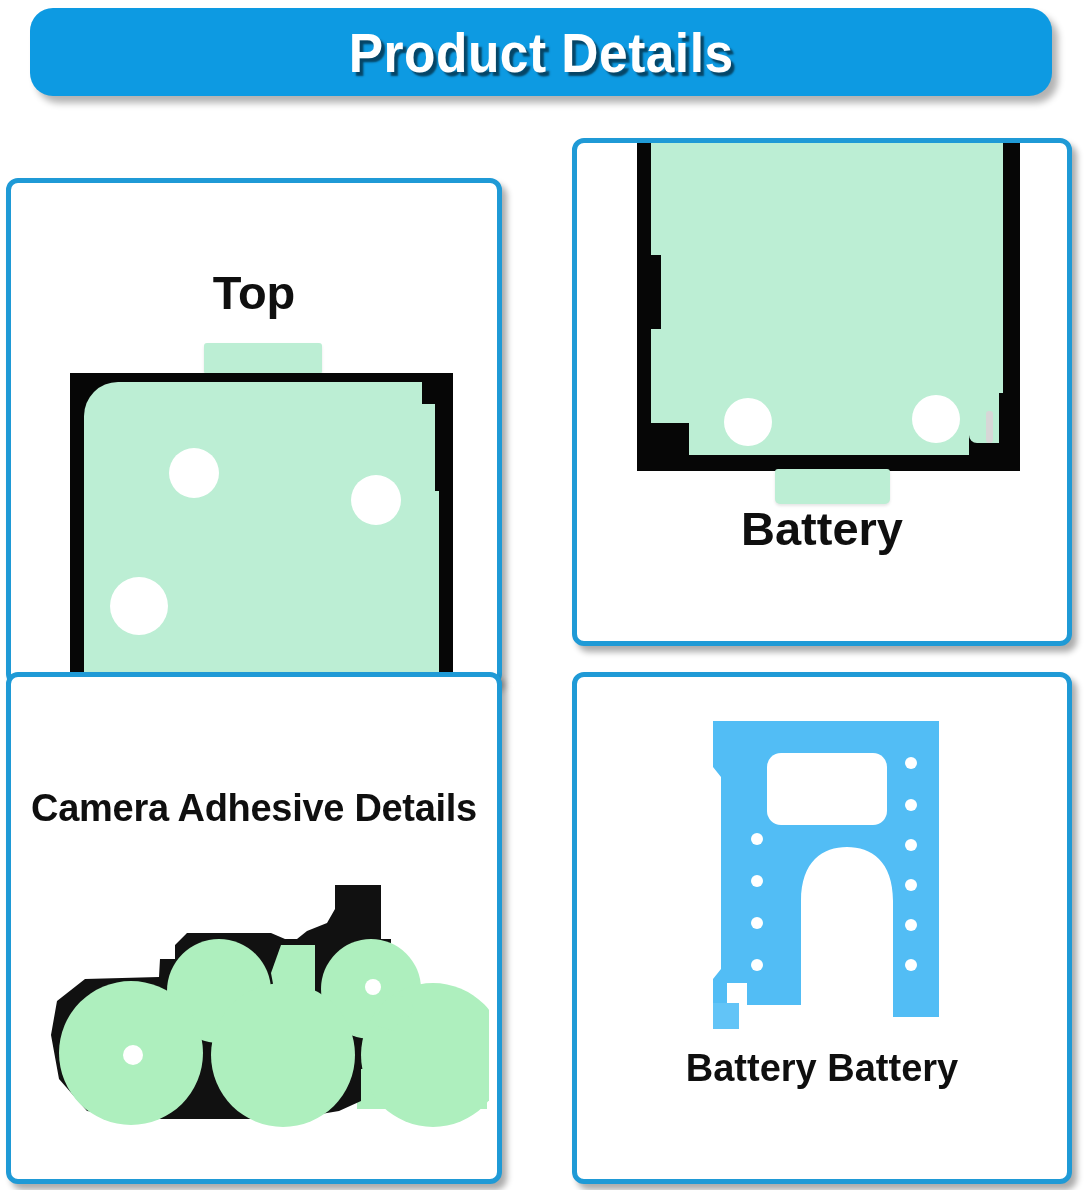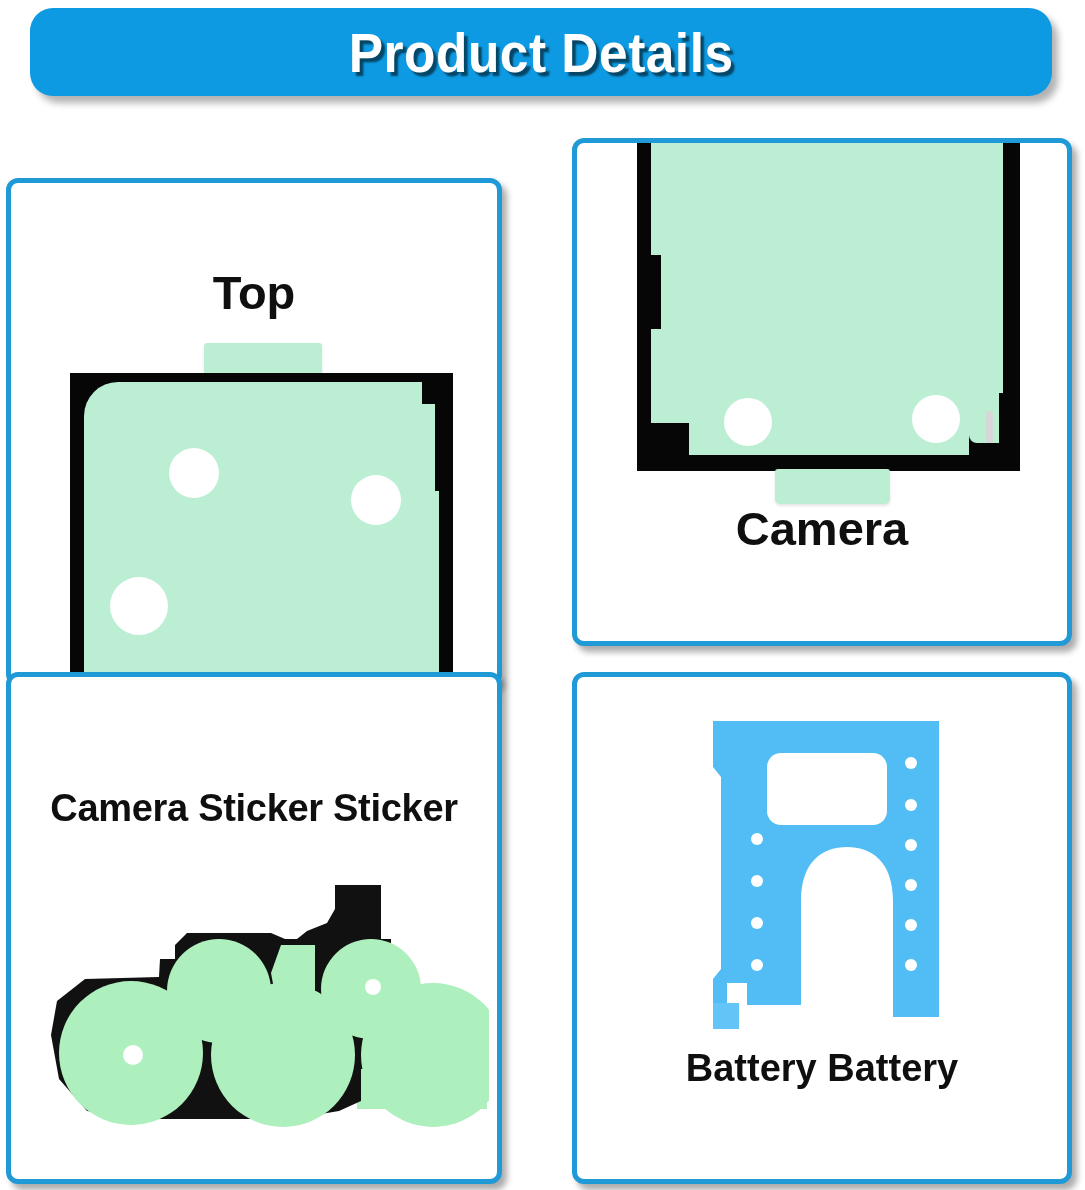--- a/index.html
+++ b/index.html
@@ -213,25 +213,25 @@
     <div id="bot-notch-l"></div>
     <div id="bot-notch-bl"></div>
     <div id="bot-step-r"></div>
     <div id="bot-inner2"></div>
     <div class="sheet-slot" id="bot-slot"></div>
     <div class="sheet-hole" id="bot-hole-1"></div>
     <div class="sheet-hole" id="bot-hole-2"></div>
     <div class="sheet-tab" id="bot-tab"></div>
   </div>
 
-  <div class="panel-label" id="label-bottom">Camera</div>
+  <div class="panel-label" id="label-bottom">Battery</div>
 </div>
 
 <div class="panel" id="panel-camera">
-  <div class="panel-label" id="label-camera">Camera Sticker Sticker</div>
+  <div class="panel-label" id="label-camera">Camera Adhesive Details</div>
 
   <div id="camera-art">
     <svg viewBox="0 0 450 270" width="450" height="270">
 
       <path d="M 318 196 L 448 196 L 448 236 L 318 236 Z" fill="#aeefbe"></path>
       <line x1="348" y1="196" x2="348" y2="236" stroke="#9bdcab" stroke-width="2"></line>
 
       <path d="M 121 86
                L 121 112
                L 135 112

